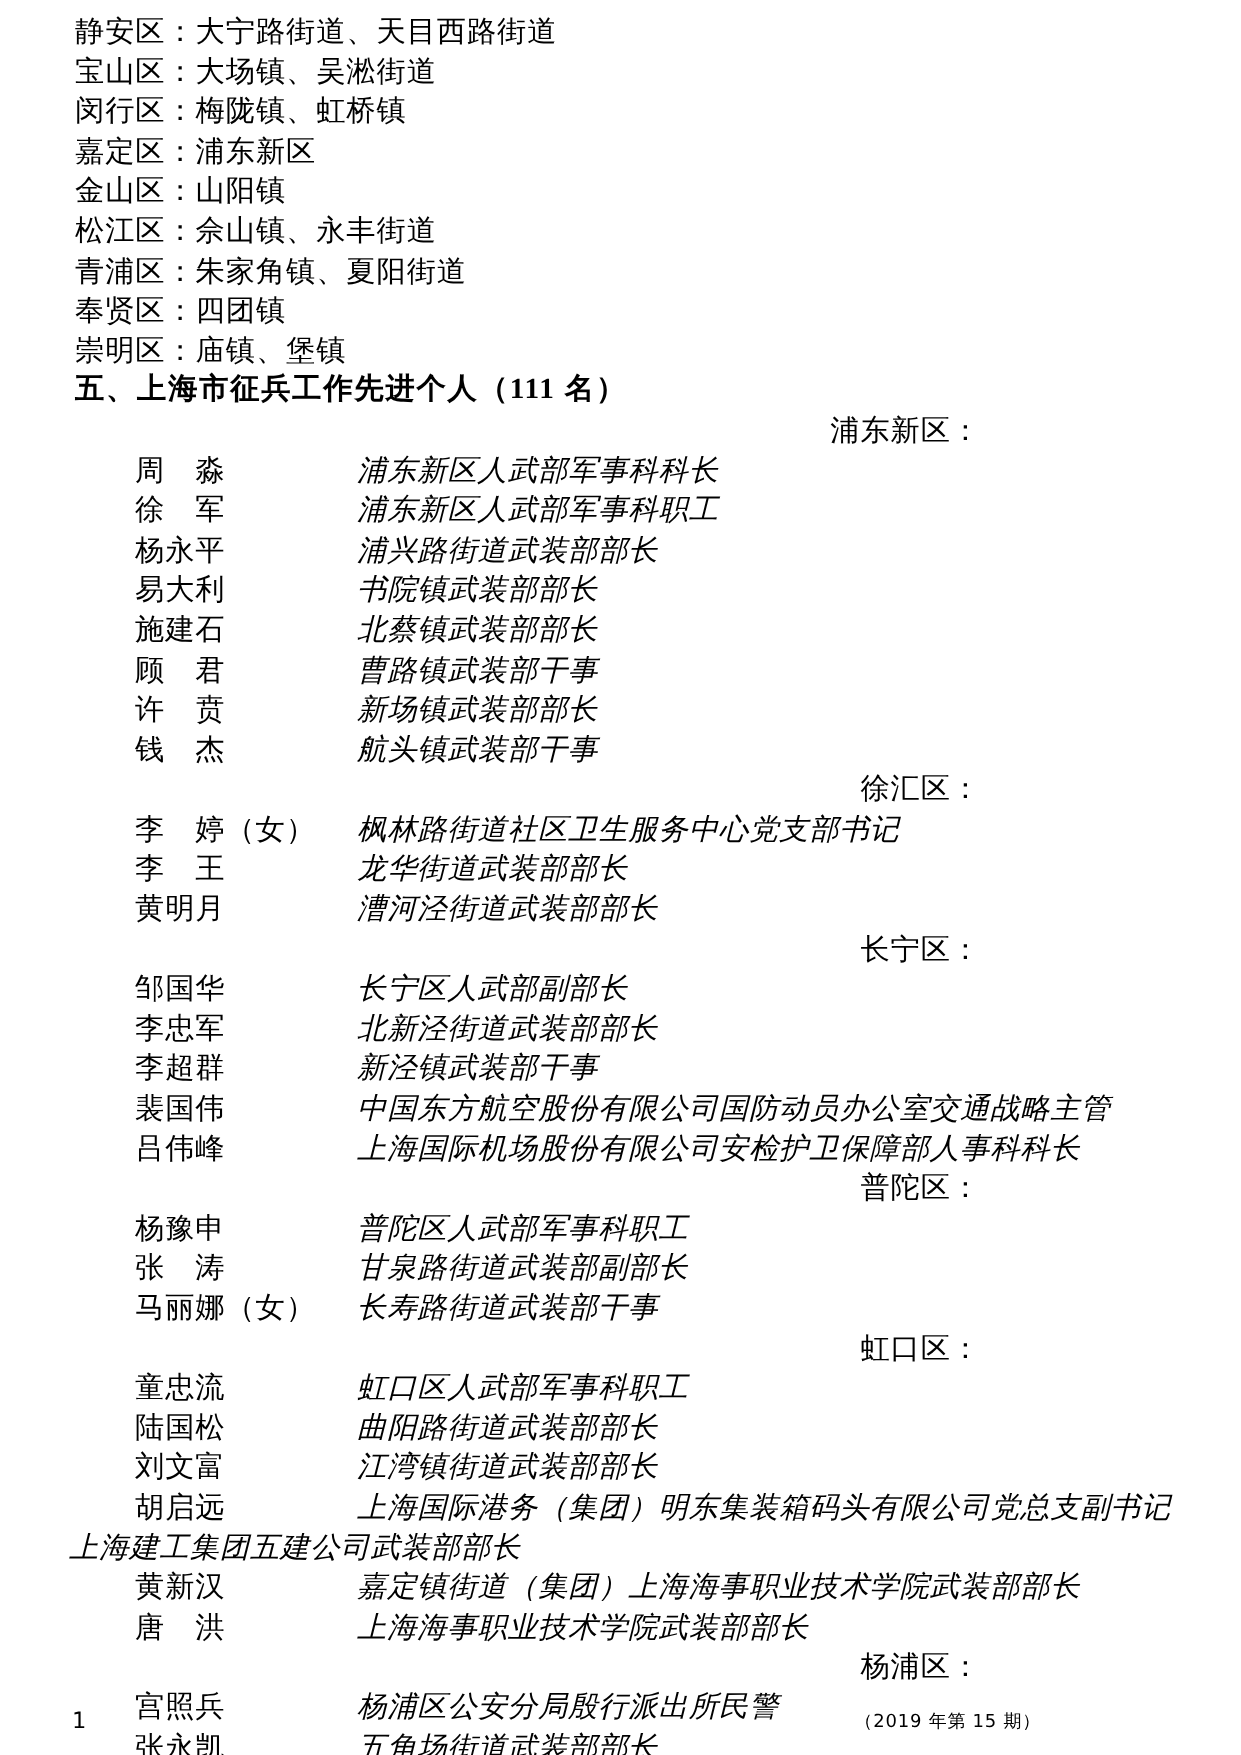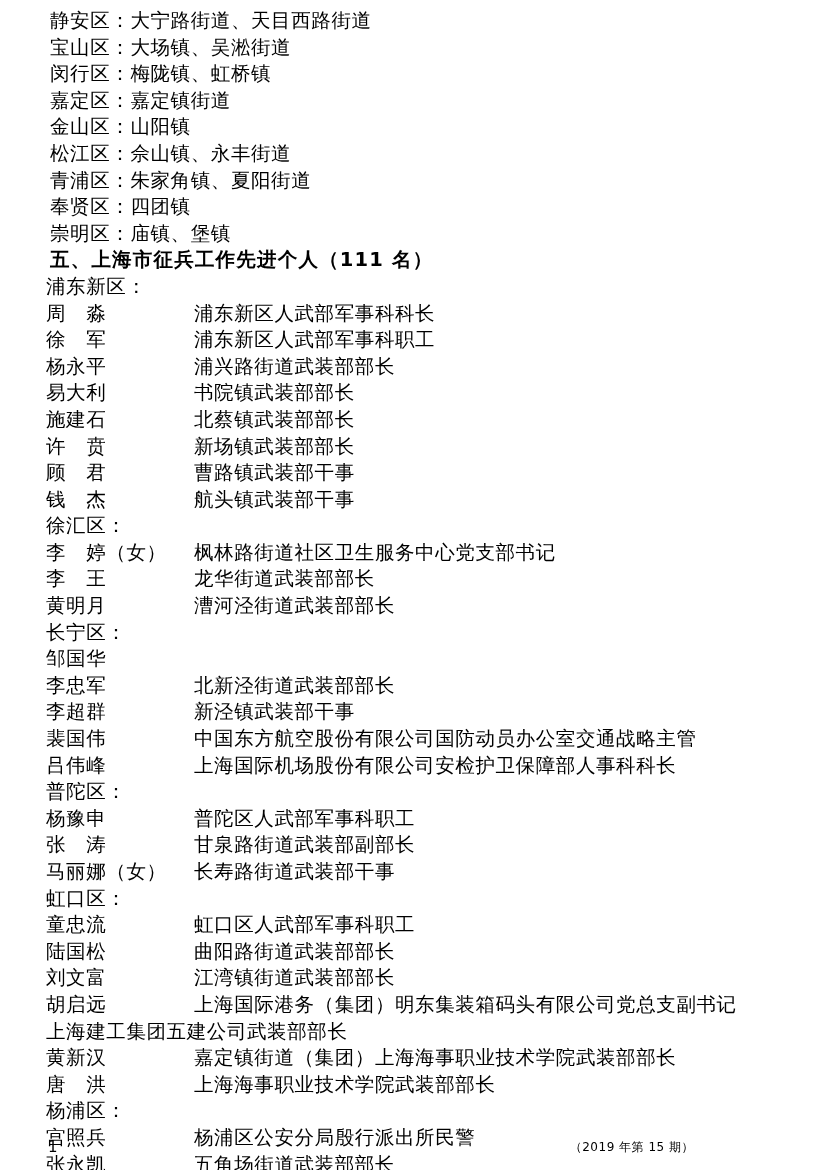--- a/index.html
+++ b/index.html
@@ -28,36 +28,40 @@
     white-space: pre;
     letter-spacing: 0.6px;
   }
   .region-line {
     padding-left: 6px;
   }
   .heading {
     font-weight: bold;
     padding-left: 6px;
     letter-spacing: 1.2px;
+    font-family: Liberation Serif, serif;
   }
   .district-line {
     padding-left: 2px;
+    text-align: right;
   }
   .entry {
     display: flex;
     align-items: baseline;
     padding-left: 2px;
   }
   .entry .name {
     width: 148px;
     flex: 0 0 148px;
     white-space: pre;
+    margin-left: 44px;
   }
   .entry .role {
     white-space: pre;
+    font-style: italic;
   }
   .footer {
     position: absolute;
     left: 0;
     right: 0;
     bottom: 10px;
     height: 26px;
     font-size: 17px;
     line-height: 26px;
   }
@@ -79,21 +83,21 @@
 </style>
 </head>
 <body>
 
 <div class="page">
 
   <div>
     <div class="line region-line">静安区：大宁路街道、天目西路街道</div>
     <div class="line region-line">宝山区：大场镇、吴淞街道</div>
     <div class="line region-line">闵行区：梅陇镇、虹桥镇</div>
-    <div class="line region-line">嘉定区：嘉定镇街道</div>
+    <div class="line region-line">嘉定区：浦东新区</div>
     <div class="line region-line">金山区：山阳镇</div>
     <div class="line region-line">松江区：佘山镇、永丰街道</div>
     <div class="line region-line">青浦区：朱家角镇、夏阳街道</div>
     <div class="line region-line">奉贤区：四团镇</div>
     <div class="line region-line">崇明区：庙镇、堡镇</div>
   </div>
 
   <div class="line heading">五、上海市征兵工作先进个人（111 名）</div>
 
   <div class="line district-line">浦东新区：</div>
@@ -111,28 +115,28 @@
   </div>
   <div class="line entry">
     <span class="name">易大利</span>
     <span class="role">书院镇武装部部长</span>
   </div>
   <div class="line entry">
     <span class="name">施建石</span>
     <span class="role">北蔡镇武装部部长</span>
   </div>
   <div class="line entry">
+    <span class="name">顾　君</span>
+    <span class="role">曹路镇武装部干事</span>
+  </div>
+  <div class="line entry">
     <span class="name">许　贲</span>
     <span class="role">新场镇武装部部长</span>
   </div>
   <div class="line entry">
-    <span class="name">顾　君</span>
-    <span class="role">曹路镇武装部干事</span>
-  </div>
-  <div class="line entry">
     <span class="name">钱　杰</span>
     <span class="role">航头镇武装部干事</span>
   </div>
 
   <div class="line district-line">徐汇区：</div>
   <div class="line entry">
     <span class="name">李　婷（女）</span>
     <span class="role">枫林路街道社区卫生服务中心党支部书记</span>
   </div>
   <div class="line entry">
@@ -140,20 +144,21 @@
     <span class="role">龙华街道武装部部长</span>
   </div>
   <div class="line entry">
     <span class="name">黄明月</span>
     <span class="role">漕河泾街道武装部部长</span>
   </div>
 
   <div class="line district-line">长宁区：</div>
   <div class="line entry">
     <span class="name">邹国华</span>
+    <span class="role">长宁区人武部副部长</span>
   </div>
   <div class="line entry">
     <span class="name">李忠军</span>
     <span class="role">北新泾街道武装部部长</span>
   </div>
   <div class="line entry">
     <span class="name">李超群</span>
     <span class="role">新泾镇武装部干事</span>
   </div>
   <div class="line entry">

